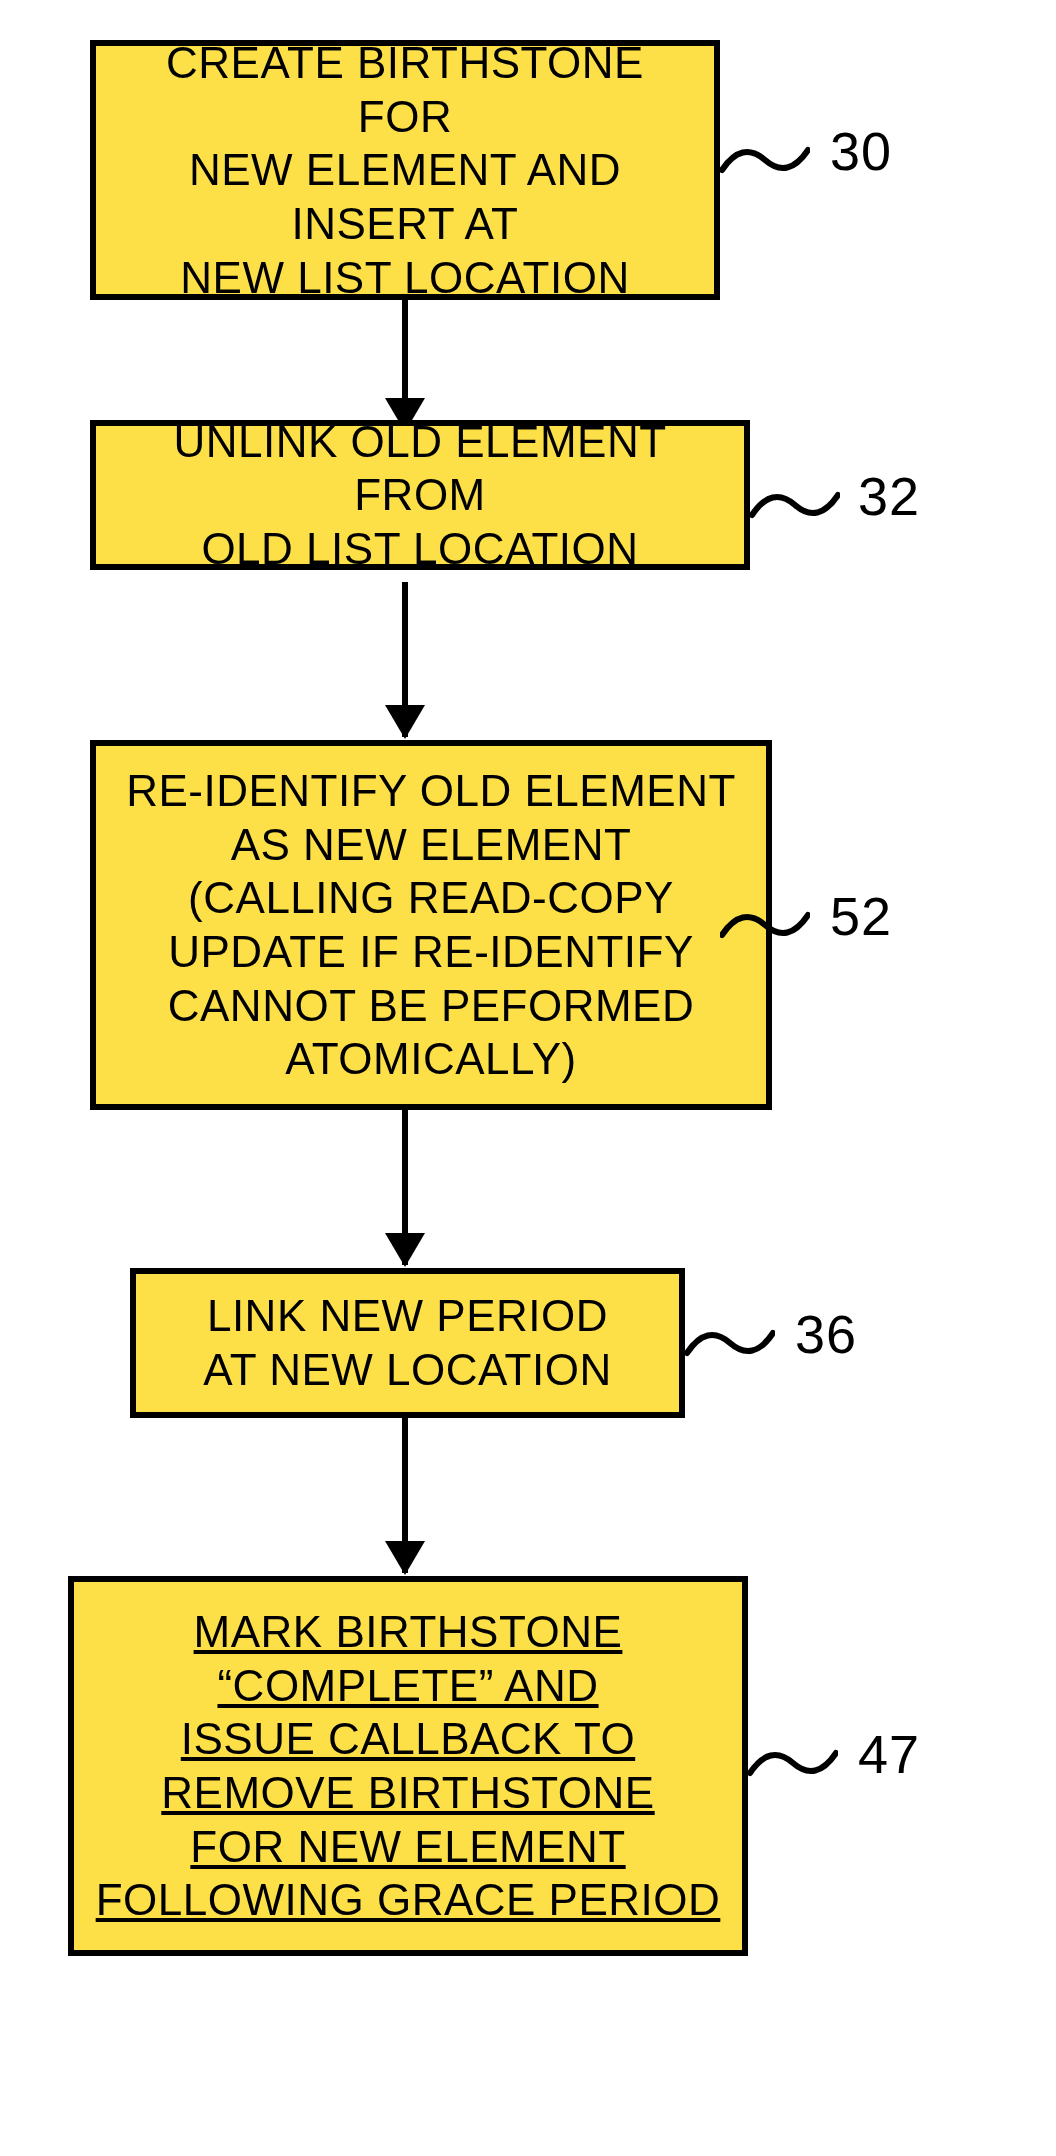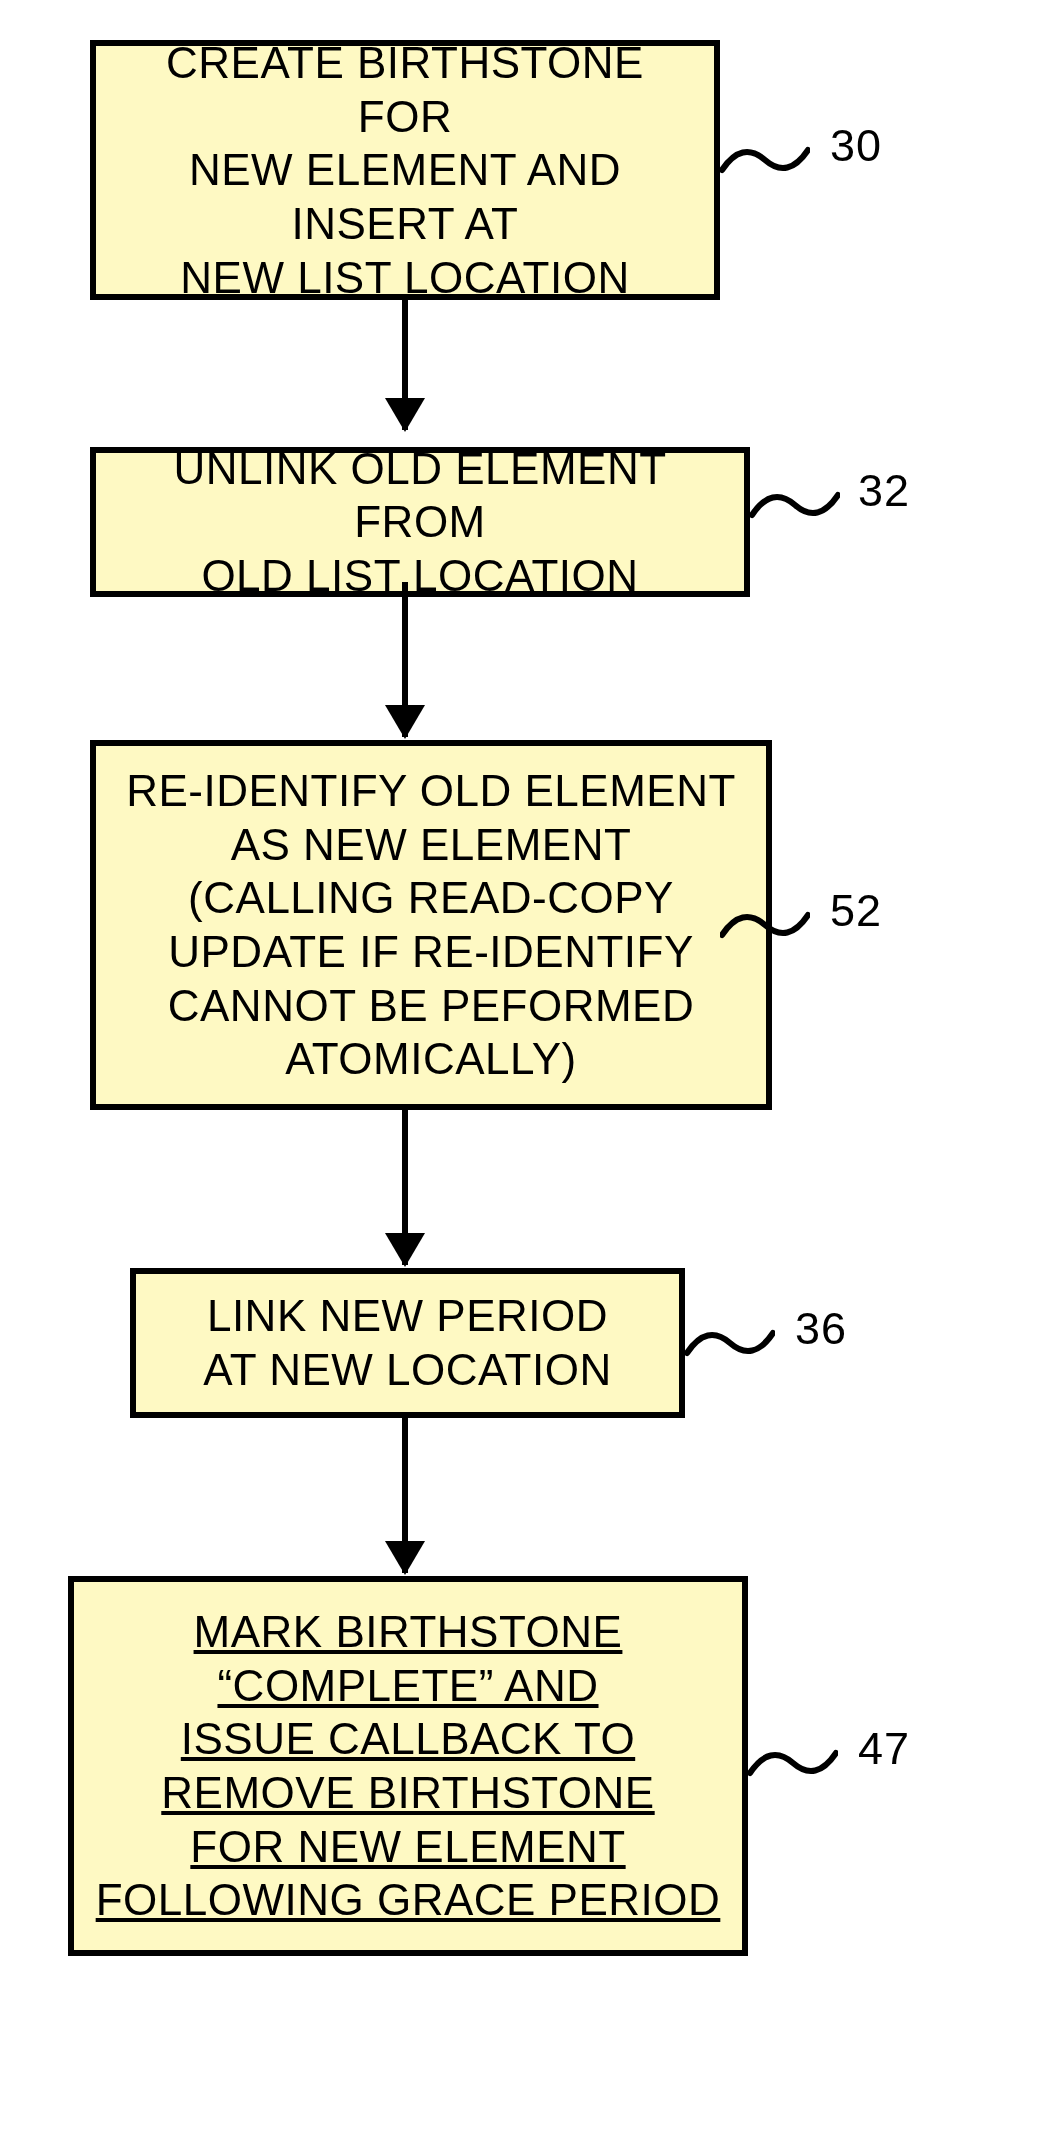--- a/index.html
+++ b/index.html
@@ -12,33 +12,33 @@
     font-family: Arial, Helvetica, sans-serif;
   }
   .canvas {
     position: relative;
     width: 1056px;
     height: 2156px;
   }
   .box {
     position: absolute;
     border: 6px solid #000;
-    background: #fef9c3;
+    background: #fde047;
     display: flex;
     align-items: center;
     justify-content: center;
     text-align: center;
     font-size: 44px;
     line-height: 1.22;
     letter-spacing: 0.5px;
     padding: 12px 18px;
   }
   .label {
     position: absolute;
-    font-size: 45px;
+    font-size: 54px;
     letter-spacing: 1px;
   }
   .arrow {
     position: absolute;
     width: 6px;
     background: #000;
   }
   .arrow::after {
     content: "";
     position: absolute;
@@ -71,21 +71,21 @@
   </div>
   <div class="tilde" style="left:720px; top:135px;">
     <svg width="90" height="50" viewBox="0 0 90 50">
         <path d="M2 35 Q 22 5, 45 25 T 88 15" stroke="#000" stroke-width="6" fill="none" stroke-linecap="round"></path>
       </svg>
   </div>
   <div class="label" style="left:830px; top:120px;">30</div>
 
   <div class="arrow" style="left:402px; top:300px; height:130px;"></div>
 
-  <div class="box" style="left:90px; top:447px; width:660px; height:150px;">
+  <div class="box" style="left:90px; top:420px; width:660px; height:150px;">
     <span style="white-space:pre-line;">UNLINK OLD ELEMENT FROM
 OLD LIST LOCATION</span>
   </div>
   <div class="tilde" style="left:750px; top:480px;">
     <svg width="90" height="50" viewBox="0 0 90 50">
         <path d="M2 35 Q 22 5, 45 25 T 88 15" stroke="#000" stroke-width="6" fill="none" stroke-linecap="round"></path>
       </svg>
   </div>
   <div class="label" style="left:858px; top:465px;">32</div>
 

